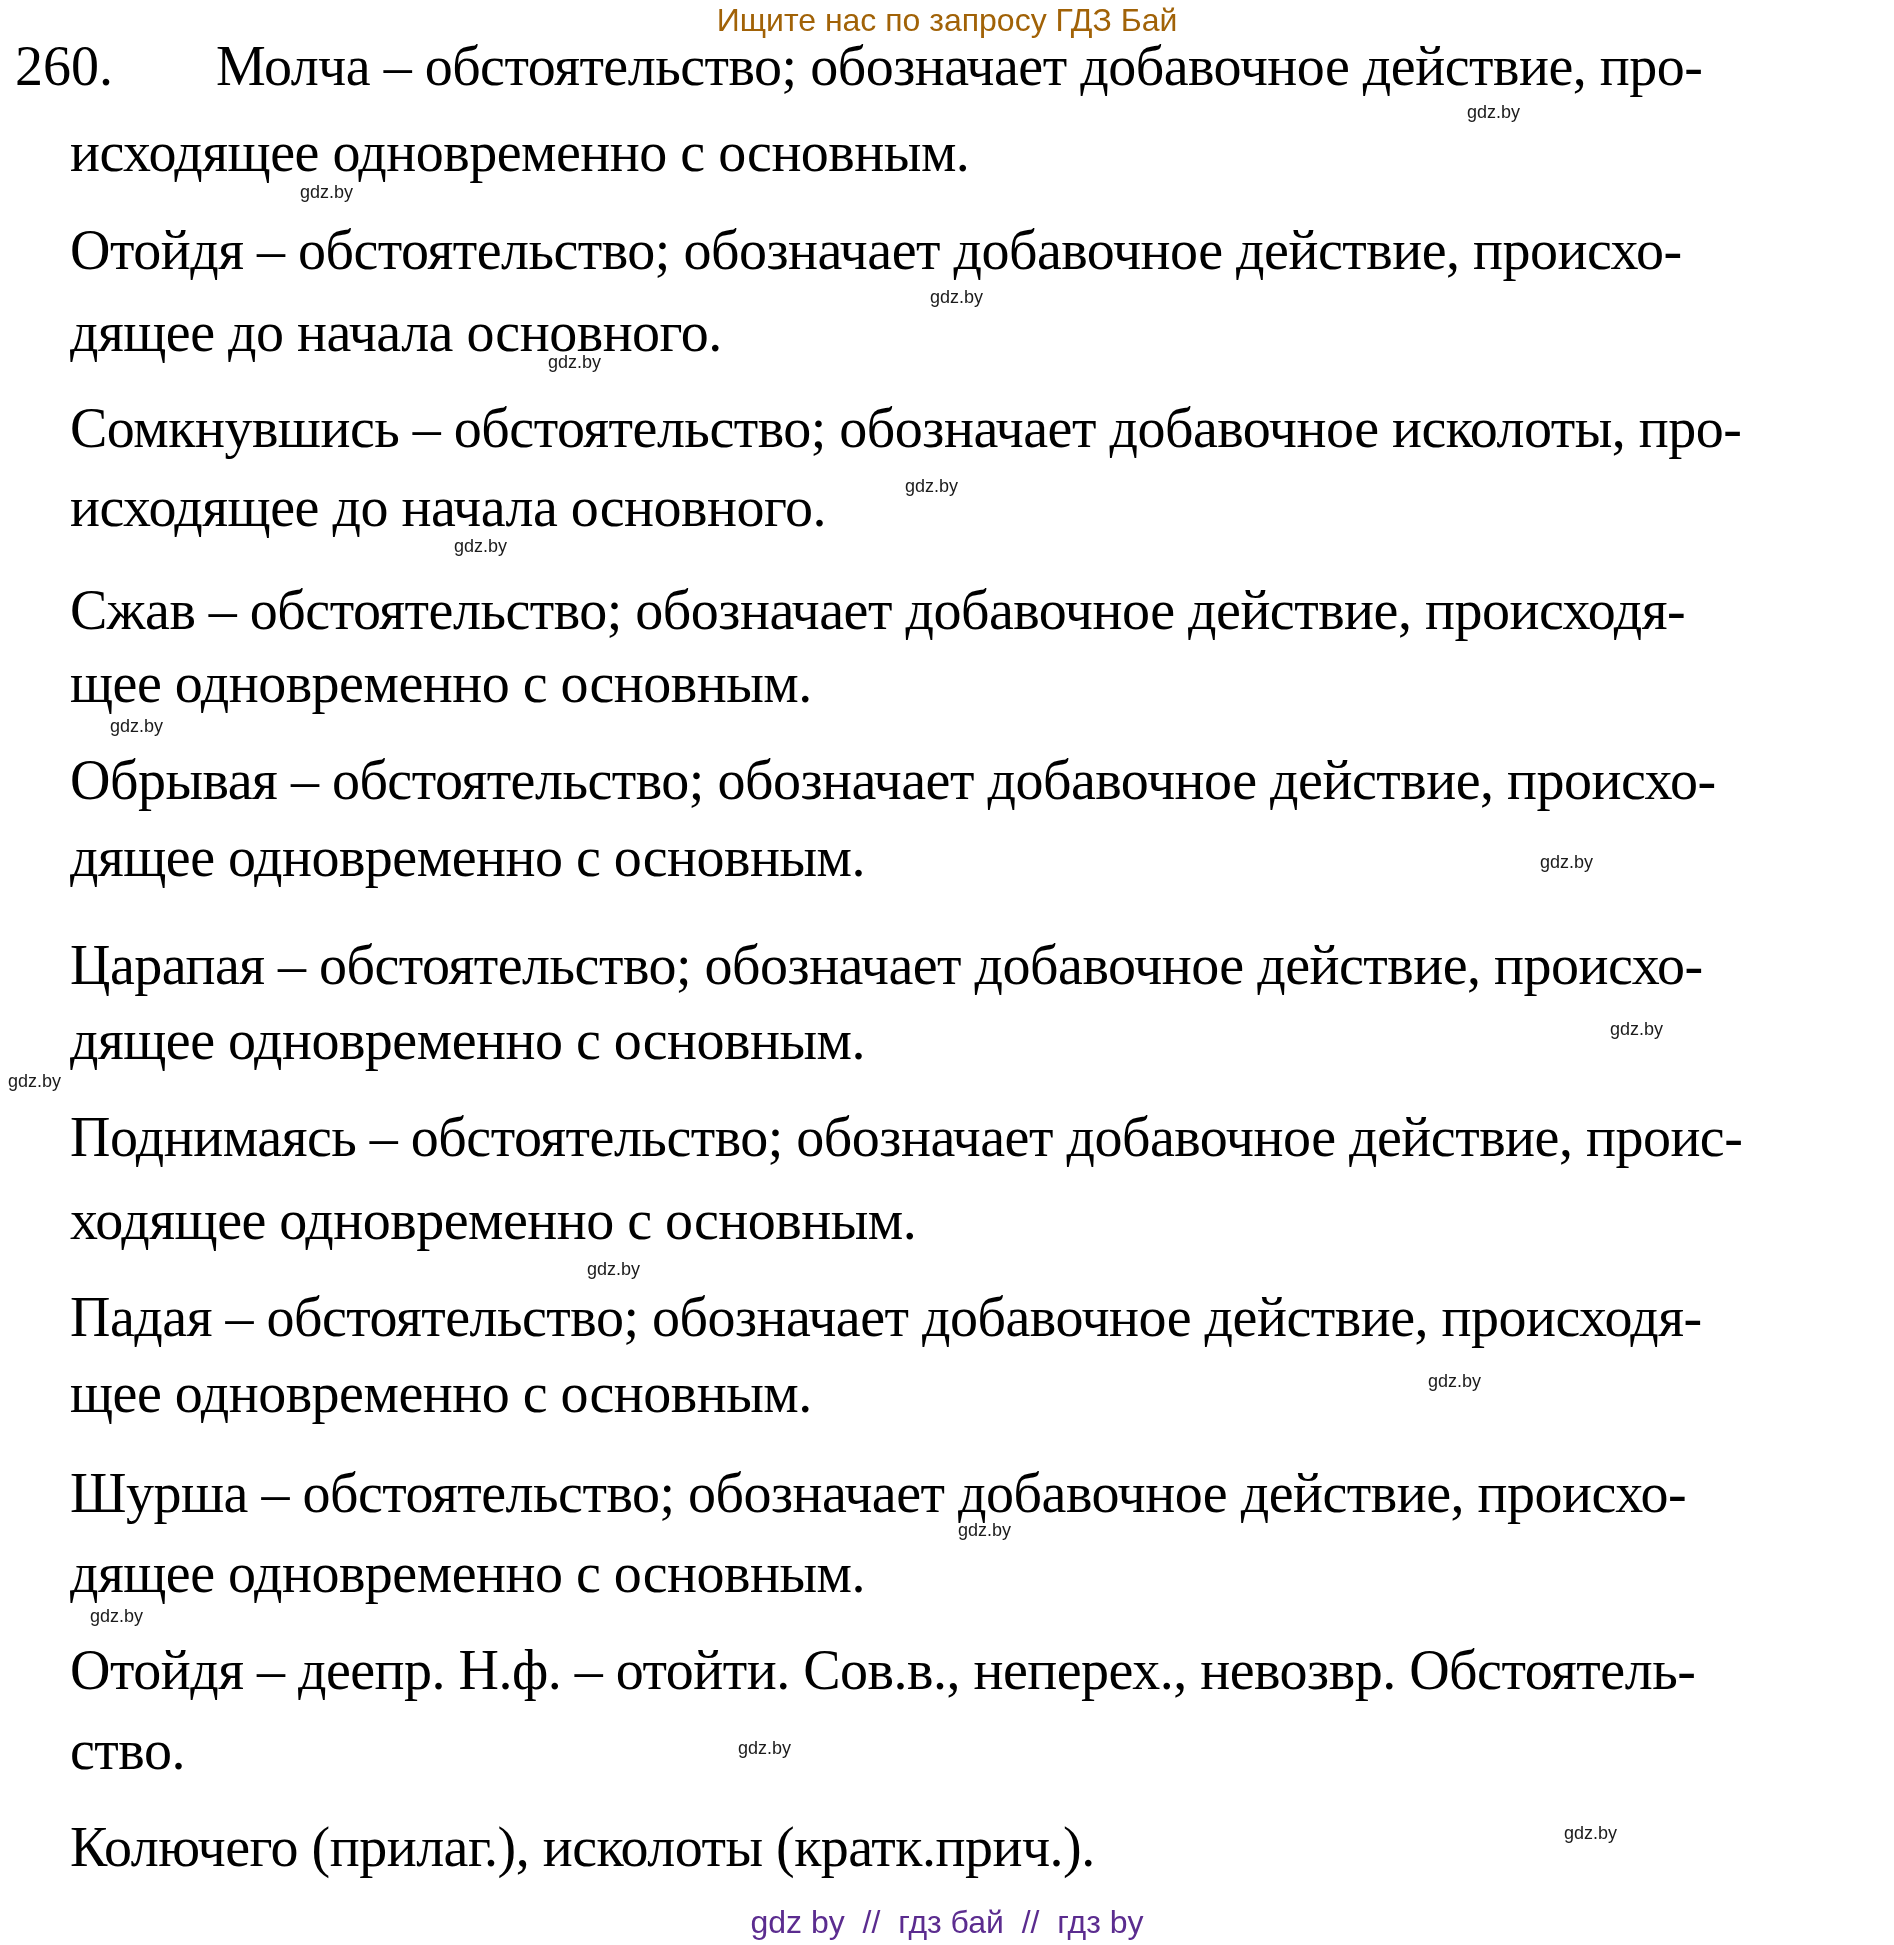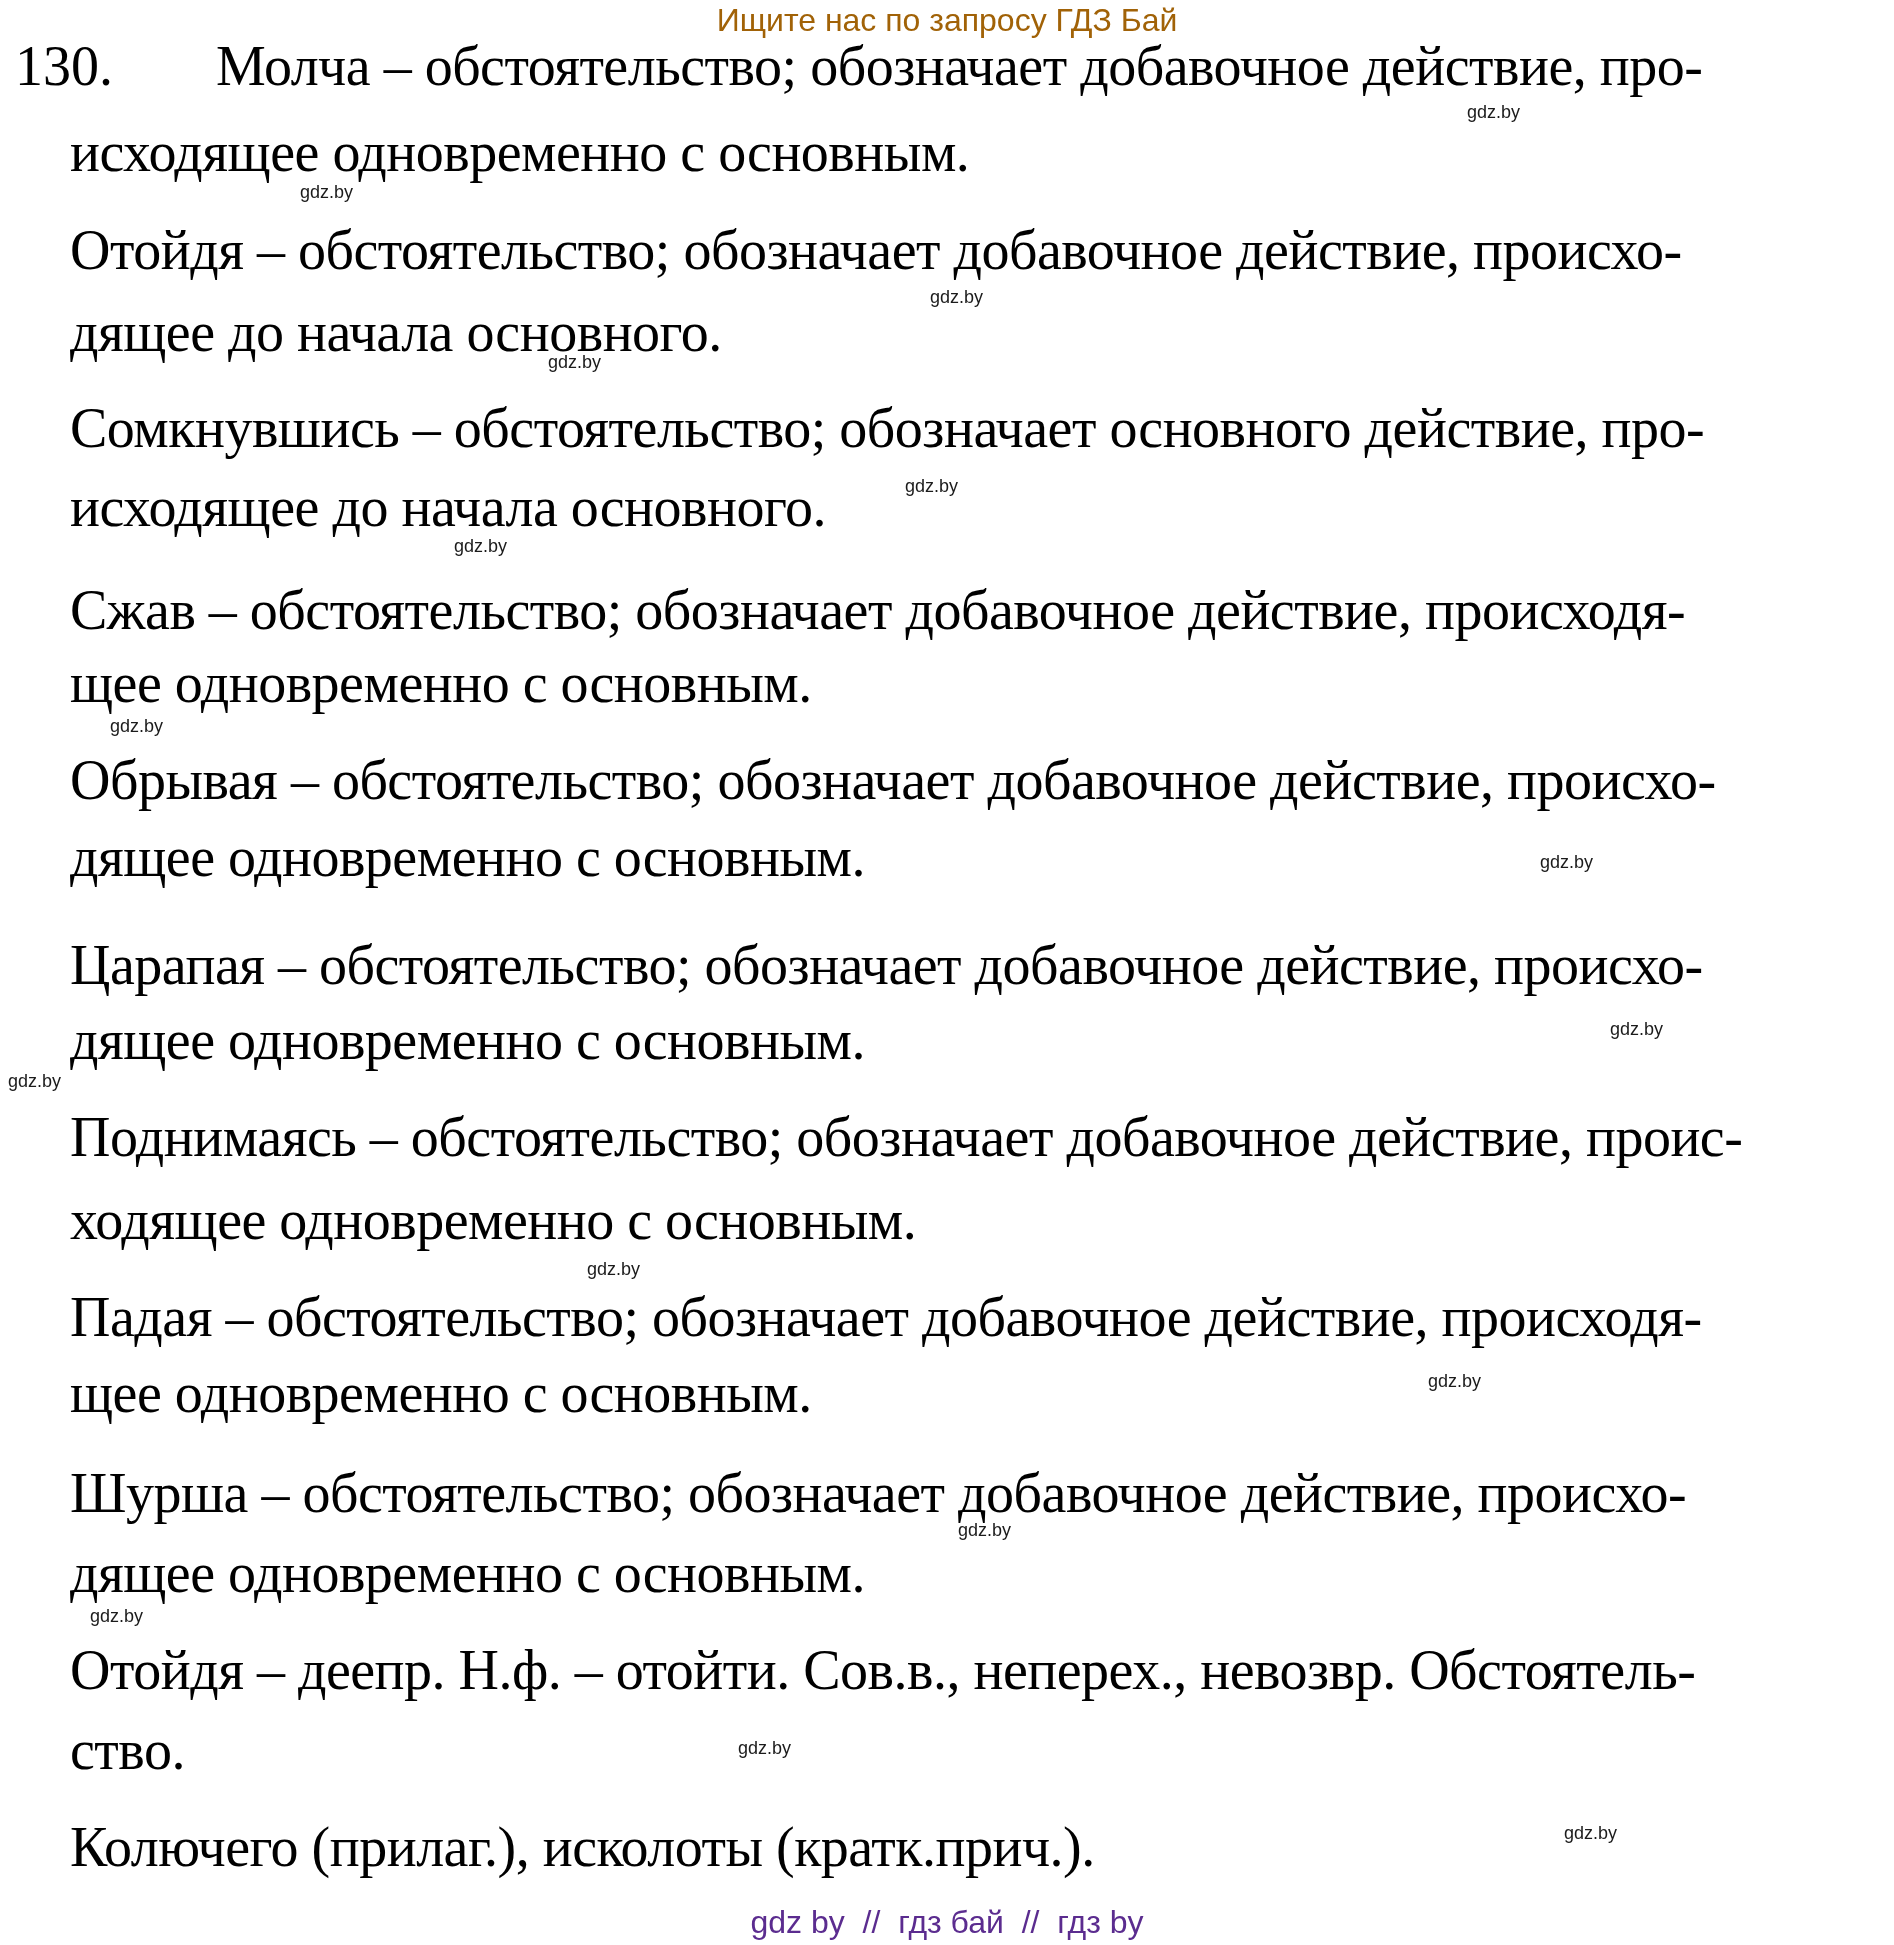--- a/index.html
+++ b/index.html
@@ -62,27 +62,27 @@
     white-space:pre;
   }
 </style>
 </head>
 <body>
 
 <div class="page">
 
   <div class="promo" style="color: #a16207;">Ищите нас по запросу ГДЗ Бай</div>
 
-  <div class="num">130.</div>
+  <div class="num">260.</div>
 
   <div class="line first" style="top:38px">Молча – обстоятельство; обозначает добавочное действие, про-</div>
   <div class="line" style="top:124px">исходящее одновременно с основным.</div>
   <div class="line" style="top:222px">Отойдя – обстоятельство; обозначает добавочное действие, происхо-</div>
   <div class="line" style="top:304px">дящее до начала основного.</div>
-  <div class="line" style="top:400px">Сомкнувшись – обстоятельство; обозначает основного действие, про-</div>
+  <div class="line" style="top:400px">Сомкнувшись – обстоятельство; обозначает добавочное исколоты, про-</div>
   <div class="line" style="top:479px">исходящее до начала основного.</div>
   <div class="line" style="top:582px">Сжав – обстоятельство; обозначает добавочное действие, происходя-</div>
   <div class="line" style="top:655px">щее одновременно с основным.</div>
   <div class="line" style="top:752px">Обрывая – обстоятельство; обозначает добавочное действие, происхо-</div>
   <div class="line" style="top:829px">дящее одновременно с основным.</div>
   <div class="line" style="top:937px">Царапая – обстоятельство; обозначает добавочное действие, происхо-</div>
   <div class="line" style="top:1012px">дящее одновременно с основным.</div>
   <div class="line" style="top:1109px">Поднимаясь – обстоятельство; обозначает добавочное действие, проис-</div>
   <div class="line" style="top:1192px">ходящее одновременно с основным.</div>
   <div class="line" style="top:1289px">Падая – обстоятельство; обозначает добавочное действие, происходя-</div>

